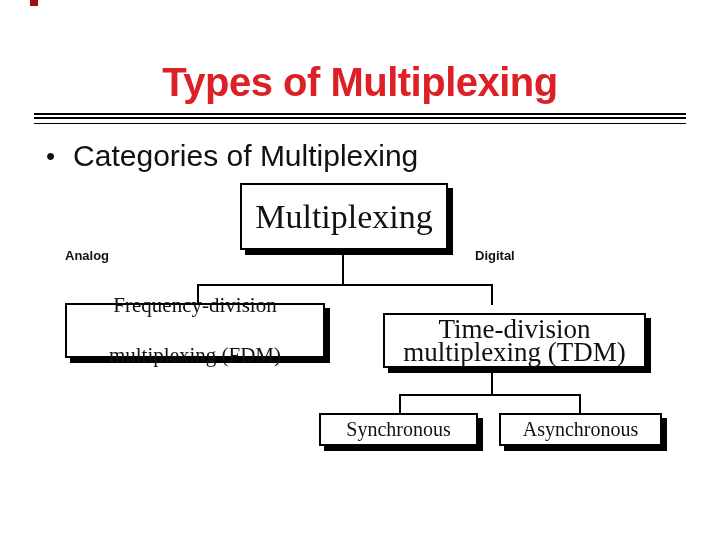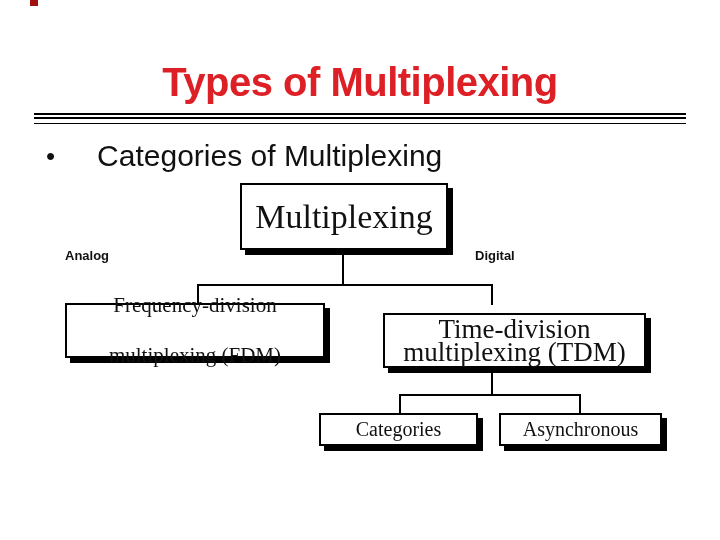--- a/index.html
+++ b/index.html
@@ -32,21 +32,21 @@
   .separator .gap1{height:2px;}
   .separator .ln2{height:2.5px;background:var(--line-black);}
   .separator .gap2{height:3.5px;}
   .separator .ln3{height:1.5px;background:var(--line-black);}
   .bullet-row{
     position:absolute;left:46px;top:138px;
     display:flex;align-items:flex-start;
     color:var(--text-black);
   }
   .bullet-glyph{font-size:26px;line-height:36px;margin-right:18px;}
-  .bullet-text{font-size:30px;line-height:36px;margin-left:24px;}
+  .bullet-text{font-size:30px;line-height:36px;}
   
   .node{
     position:absolute;
     box-sizing:border-box;
     background:#ffffff;
     border:2.5px solid var(--line-black);
     box-shadow:5px 5px 0 0 var(--line-black);
     display:flex;flex-direction:column;align-items:center;justify-content:center;
     font-family:"Liberation Serif",serif;
     color:var(--text-black);
@@ -117,20 +117,20 @@
     <span>Frequency-division</span>
     <span>multiplexing (FDM)</span>
   </div>
 
   <div class="node node-tdm">
     <span>Time-division</span>
     <span>multiplexing (TDM)</span>
   </div>
 
   <div class="node node-sync">
-    <span>Categories</span>
+    <span>Synchronous</span>
   </div>
 
   <div class="node node-async">
     <span>Asynchronous</span>
   </div>
 
 </div>
 
 </body></html>

